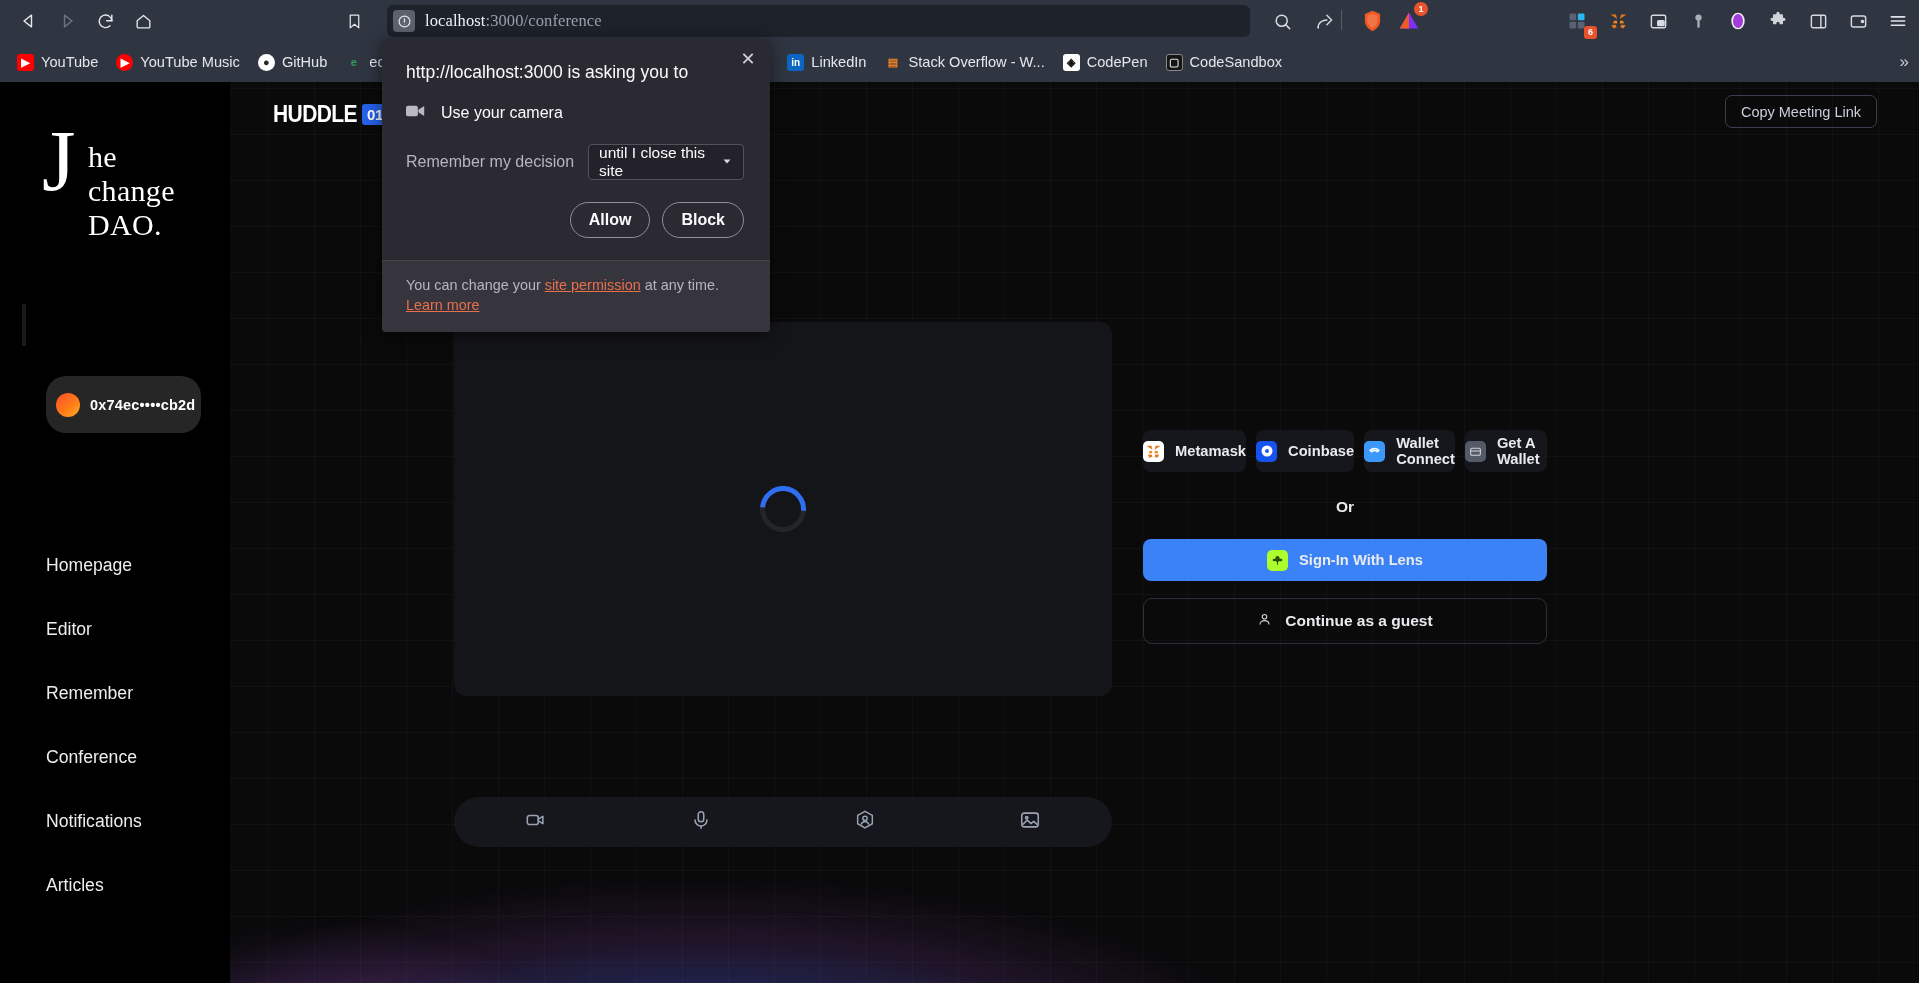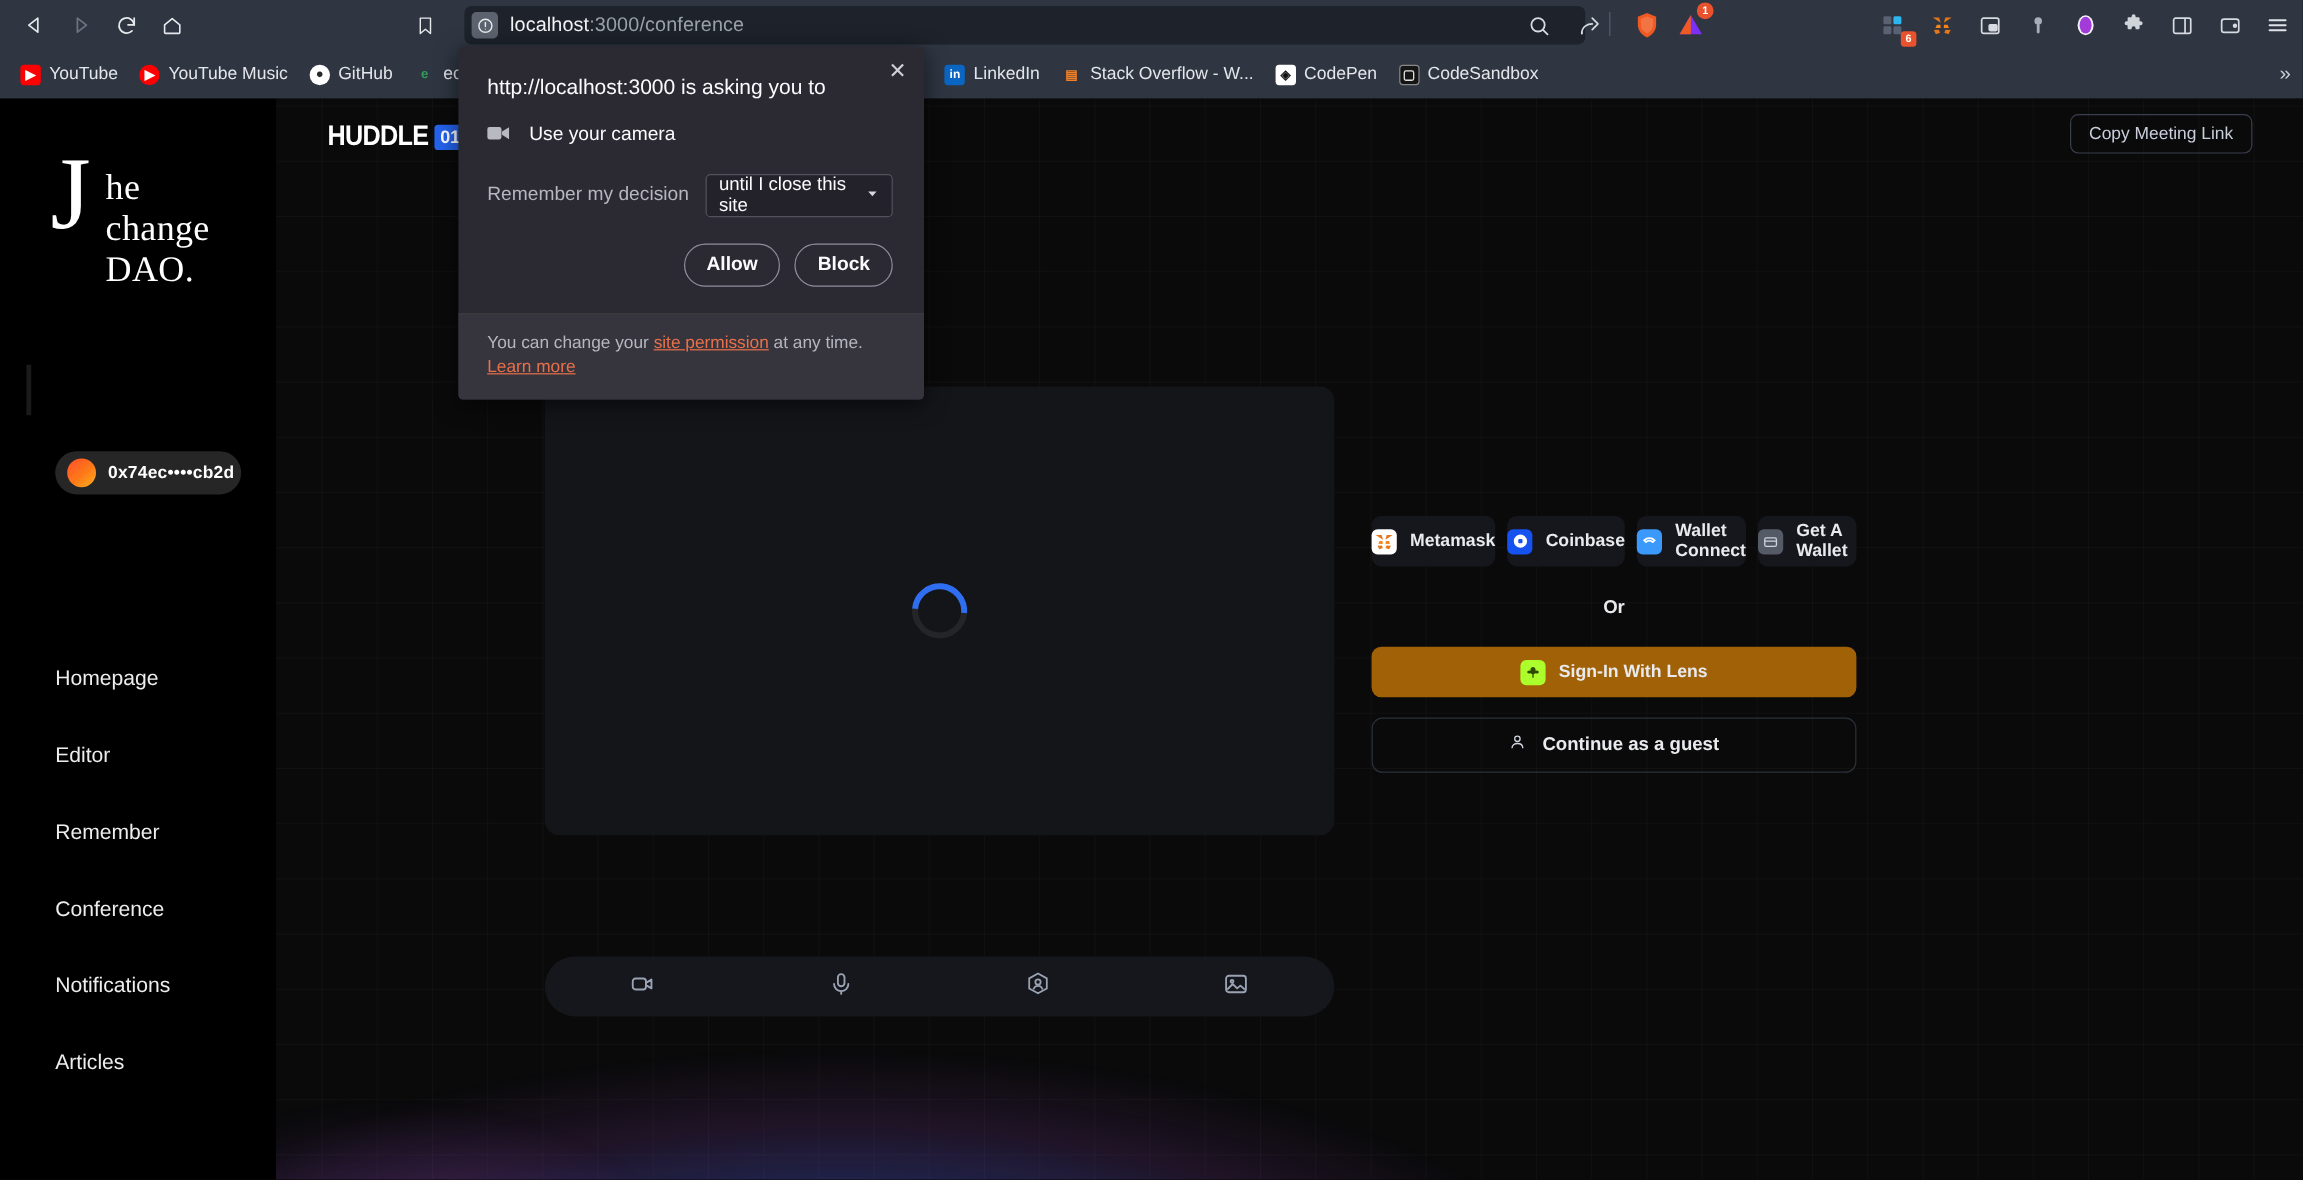--- a/index.html
+++ b/index.html
@@ -12,22 +12,22 @@
   }
 
   
   #browser-chrome { position:absolute; left:0; top:0; width:1919px; height:82px; background:#2f3642; z-index:40; }
 
   #nav-bar { position:absolute; left:0; top:0; width:1919px; height:42px; display:flex; align-items:center; }
   .nav-btn { width:38px; height:38px; display:flex; align-items:center; justify-content:center; border-radius:6px; cursor:default; }
   .nav-btn svg { display:block; }
   #nav-back { margin-left:10px; }
 
-  #url-wrap { position:absolute; left:387px; top:5px; width:934px; height:32px;
-     background:#1d222b; border-radius:6px; display:flex; align-items:center; }
+  #url-wrap { position:absolute; left:387px; top:5px; width:863px; height:32px;
+     background:#1d222b; border-radius:6px; display:flex; align-items:center;font-family:Liberation Serif, serif; }
   #url-shield { width:22px; height:22px; margin-left:6px; border-radius:4px; background:#5c636e;
      display:flex; align-items:center; justify-content:center; flex:0 0 auto; }
   #url-text { margin-left:10px; font-size:16.5px; letter-spacing:.1px; color:#9aa1ab; white-space:nowrap; }
   #url-text b { color:#f2f3f5; font-weight:400; }
 
   .tb-icon { width:34px; height:34px; display:flex; align-items:center; justify-content:center; position:absolute; top:4px; }
   .divider-v { position:absolute; top:10px; width:1px; height:20px; background:#565e6b; }
 
   #bookmarks { position:absolute; left:0; top:42px; width:1919px; height:40px; display:flex; align-items:center; font-size:14.6px; color:#e4e6ea; }
   .bm { display:flex; align-items:center; gap:7px; padding:0 9px; height:28px; border-radius:4px; white-space:nowrap; }
@@ -58,21 +58,21 @@
   #app { position:absolute; left:0; top:82px; width:1919px; height:901px; background:#0a0a0b; overflow:hidden; }
 
   #sidebar { position:absolute; left:0; top:0; width:230px; height:901px; background:#000; z-index:10; }
   #logo { position:relative; margin:40px 0 0 42px; width:175px; height:86px; }
   #logo-j { position:absolute; left:0; top:-4px; font-family:"Liberation Serif", serif; font-size:86px; line-height:1; color:#fff; }
   #logo-l1 { position:absolute; left:46px; top:18px; font-family:"Liberation Serif", serif; font-size:30px; color:#fff; letter-spacing:.3px; }
   #logo-l2 { position:absolute; left:46px; top:52px; font-family:"Liberation Serif", serif; font-size:30px; color:#fff; letter-spacing:.3px; }
 
   #sidebar-accent { position:absolute; left:22px; top:222px; width:4px; height:42px; background:#1a1a1a; }
 
-  #wallet-chip { position:absolute; left:46px; top:294px; width:155px; height:36px; background:#262626;
+  #wallet-chip { position:absolute; left:46px; top:294px; width:155px; height:57px; background:#262626;
       border-radius:20px; display:flex; align-items:center; padding:0 10px; gap:10px; }
   #wallet-avatar { width:24px; height:24px; border-radius:50%;
       background:linear-gradient(140deg,#ff4d2d 0%,#ff7a18 55%,#ffb020 100%); flex:0 0 auto; }
   #wallet-addr { font-size:14.5px; font-weight:bold; color:#fff; letter-spacing:.2px; }
 
   #sidebar-nav { position:absolute; left:46px; top:425px; width:180px;margin-top:48px; }
   .nav-item { font-size:17.6px; color:#ededed; margin-bottom:43px; white-space:nowrap; }
 
   
   #main { position:absolute; left:230px; top:0; width:1689px; height:901px; overflow:hidden; }
@@ -111,21 +111,21 @@
   #signin { position:absolute; left:913px; top:318px; width:404px; }
   #signin-title { font-size:29px; font-weight:bold; line-height:1.33; letter-spacing:-.2px;
      background:linear-gradient(96deg,#a78bfa 0%,#8b86f8 28%,#4f67f2 62%,#2f62f5 100%);
      -webkit-background-clip:text; background-clip:text; color:transparent; }
   #signin-title .emoji { -webkit-text-fill-color:initial; color:initial; font-size:26px; }
   .wallet-grid { display:grid; grid-template-columns:1fr 1fr 1fr 1fr; gap:10px; margin-top:30px; }
   .wallet-btn { height:42px; background:#16171c; border-radius:8px; display:flex; align-items:center;
      justify-content:center; gap:11px; font-size:14.7px; font-weight:bold; color:#e9eaee; }
   .wbicon { width:21px; height:21px; border-radius:5px; flex:0 0 auto; display:flex; align-items:center; justify-content:center; overflow:hidden; }
   #or-text { text-align:center; margin-top:26px; font-size:15.5px; font-weight:bold; color:#e9eaee; }
-  #lens-btn { margin-top:23px; height:42px; background:#a16207; border-radius:8px; display:flex;
+  #lens-btn { margin-top:23px; height:42px; background:#3b82f6; border-radius:8px; display:flex;
      align-items:center; justify-content:center; gap:11px; font-size:14.7px; font-weight:bold; color:#e9eaee; }
   #guest-btn { margin-top:17px; height:46px; background:transparent; border:1px solid #2b303b; border-radius:9px;
      display:flex; align-items:center; justify-content:center; gap:13px; font-size:15.5px; font-weight:bold; color:#e9eaee; }
 </style>
 </head>
 <body>
 
 <div id="browser-chrome">
 
   <div id="nav-bar">

